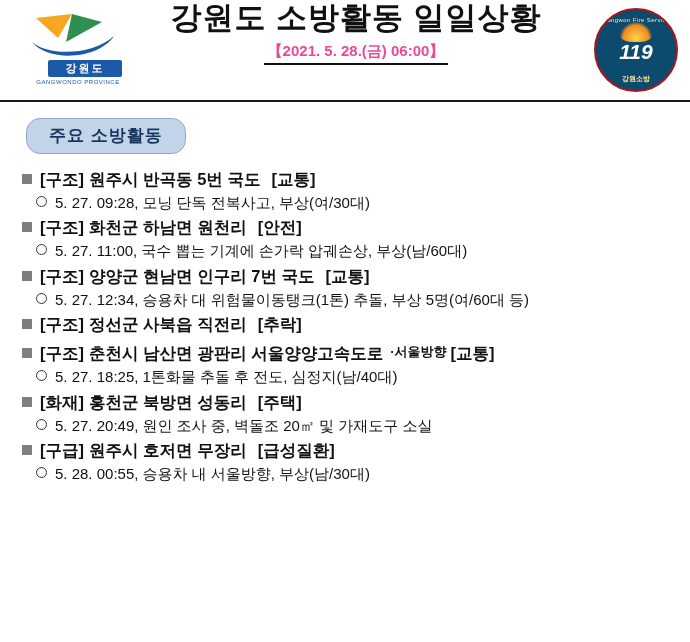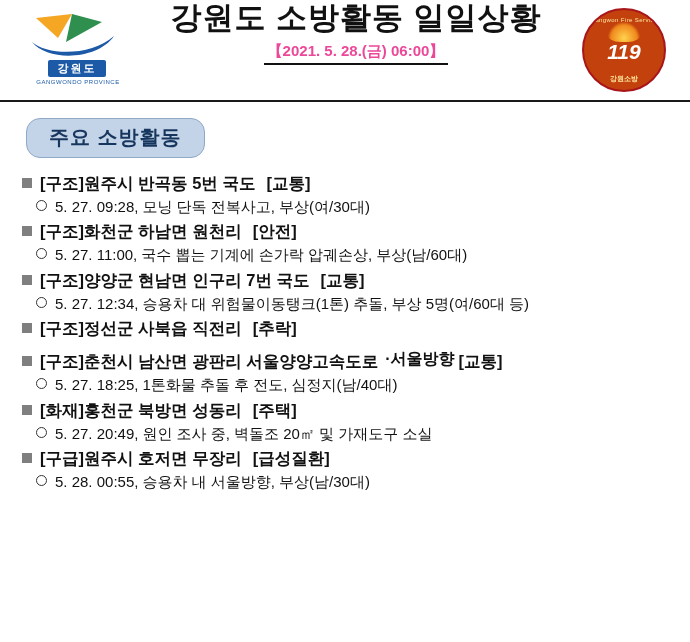--- a/index.html
+++ b/index.html
@@ -42,21 +42,21 @@
     position: absolute;
     left: 6px;
     top: 4px;
     width: 96px;
     height: 48px;
   }
   .logo-left .gw-text {
     position: absolute;
     left: 26px;
     top: 52px;
-    width: 58px;
+    width: 74px;
     height: 17px;
     background: #1c5aa8;
     color: #ffffff;
     font-size: 11px;
     font-weight: bold;
     letter-spacing: 2px;
     text-align: center;
     line-height: 17px;
     border-radius: 2px;
   }
@@ -94,26 +94,26 @@
   .logo-right {
     width: 96px;
     height: 88px;
     margin-top: 6px;
     margin-right: 14px;
     flex: none;
     position: relative;
   }
   .emblem {
     position: absolute;
-    left: 2px;
+    left: 14px;
     top: 2px;
     width: 80px;
     height: 80px;
     border-radius: 50%;
-    background: #c2410c;
+    background: #0c4a6e;
     border: 2px solid #a8161c;
     overflow: hidden;
   }
   .emblem .ring-text-top {
     position: absolute;
     top: 7px;
     left: 0;
     right: 0;
     text-align: center;
     color: #ffe9a0;
@@ -153,21 +153,21 @@
   }
 
   
   .section-heading {
     margin: 16px 0 0 26px;
     display: inline-block;
     background: #c3d3e8;
     border: 1.5px solid #8fa9c6;
     border-radius: 14px;
     padding: 5px 22px 6px 22px;
-    font-size: 20px;
+    font-size: 17px;
     font-weight: bold;
     color: #17365d;
     letter-spacing: 1px;
   }
 
   
   .entries {
     margin-top: 14px;
     padding: 0 10px 0 22px;
   }
@@ -186,25 +186,25 @@
   .bullet-sq {
     display: inline-block;
     width: 10px;
     height: 10px;
     background: #7f7f7f;
     margin-right: 8px;
     flex: none;
     position: relative;
     top: -1px;
   }
-  .entry-title .t-cat { }
+  .entry-title .t-cat { margin-right: 5px; }
   .entry-title .t-loc { margin-right: 5px; }
   .entry-title .t-tag { }
   .entry-title .t-note {
-    font-size: 16px;
+    font-size: 13px;
     font-weight: bold;
     margin: 7px 4px 0 2px;
     position: relative;
     top: -3px;
   }
   .entry-detail {
     display: flex;
     align-items: baseline;
     font-size: 15px;
     color: #111111;

